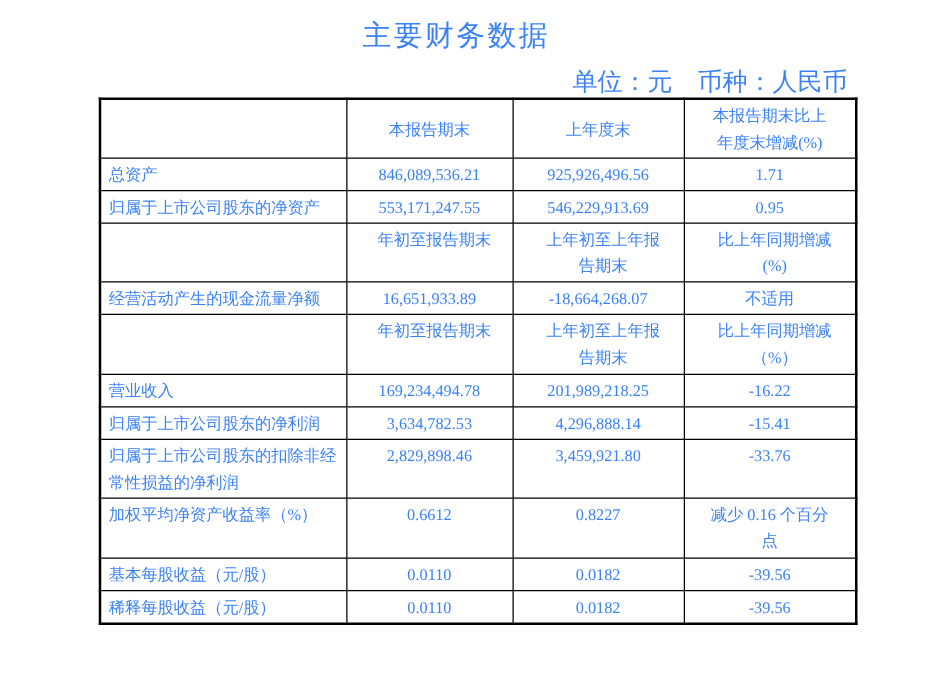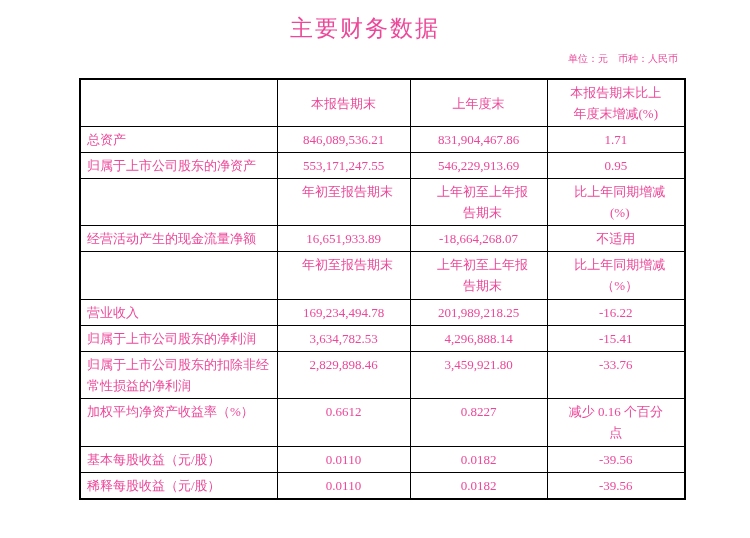--- a/index.html
+++ b/index.html
@@ -5,39 +5,39 @@
   html, body {
     margin: 0;
     padding: 0;
     background: #ffffff;
   }
   .page {
     position: relative;
     width: 740px;
     height: 538px;
     background: #ffffff;
-    color: #ec4899;
+    color: #3b82f6;
     font-family: "Liberation Serif", "DejaVu Serif", serif;
     overflow: hidden;
   }
   .doc-title {
     position: absolute;
     top: 13px;
     left: 0;
     width: 730px;
     text-align: center;
     font-size: 23px;
     letter-spacing: 2px;
     white-space: nowrap;
   }
   .unit-note {
     position: absolute;
     top: 52px;
     right: 62px;
-    font-size: 10px;
+    font-size: 20px;
     white-space: nowrap;
   }
   table.fin {
     position: absolute;
     top: 78px;
     left: 79px;
     width: 605px;
     table-layout: fixed;
     border-collapse: collapse;
     border: 2px solid #000;
@@ -83,21 +83,21 @@
       <tr class="hd hd-mid rh45">
         <td></td>
         <td>本报告期末</td>
         <td>上年度末</td>
         <td>本报告期末比上
 年度末增减(%)</td>
       </tr>
       <tr class="rh26">
         <td class="lbl">总资产</td>
         <td class="num">846,089,536.21</td>
-        <td class="num">831,904,467.86</td>
+        <td class="num">925,926,496.56</td>
         <td class="num">1.71</td>
       </tr>
       <tr class="rh26">
         <td class="lbl">归属于上市公司股东的净资产</td>
         <td class="num">553,171,247.55</td>
         <td class="num">546,229,913.69</td>
         <td class="num">0.95</td>
       </tr>
       <tr class="hd hd-top rh44">
         <td></td>

